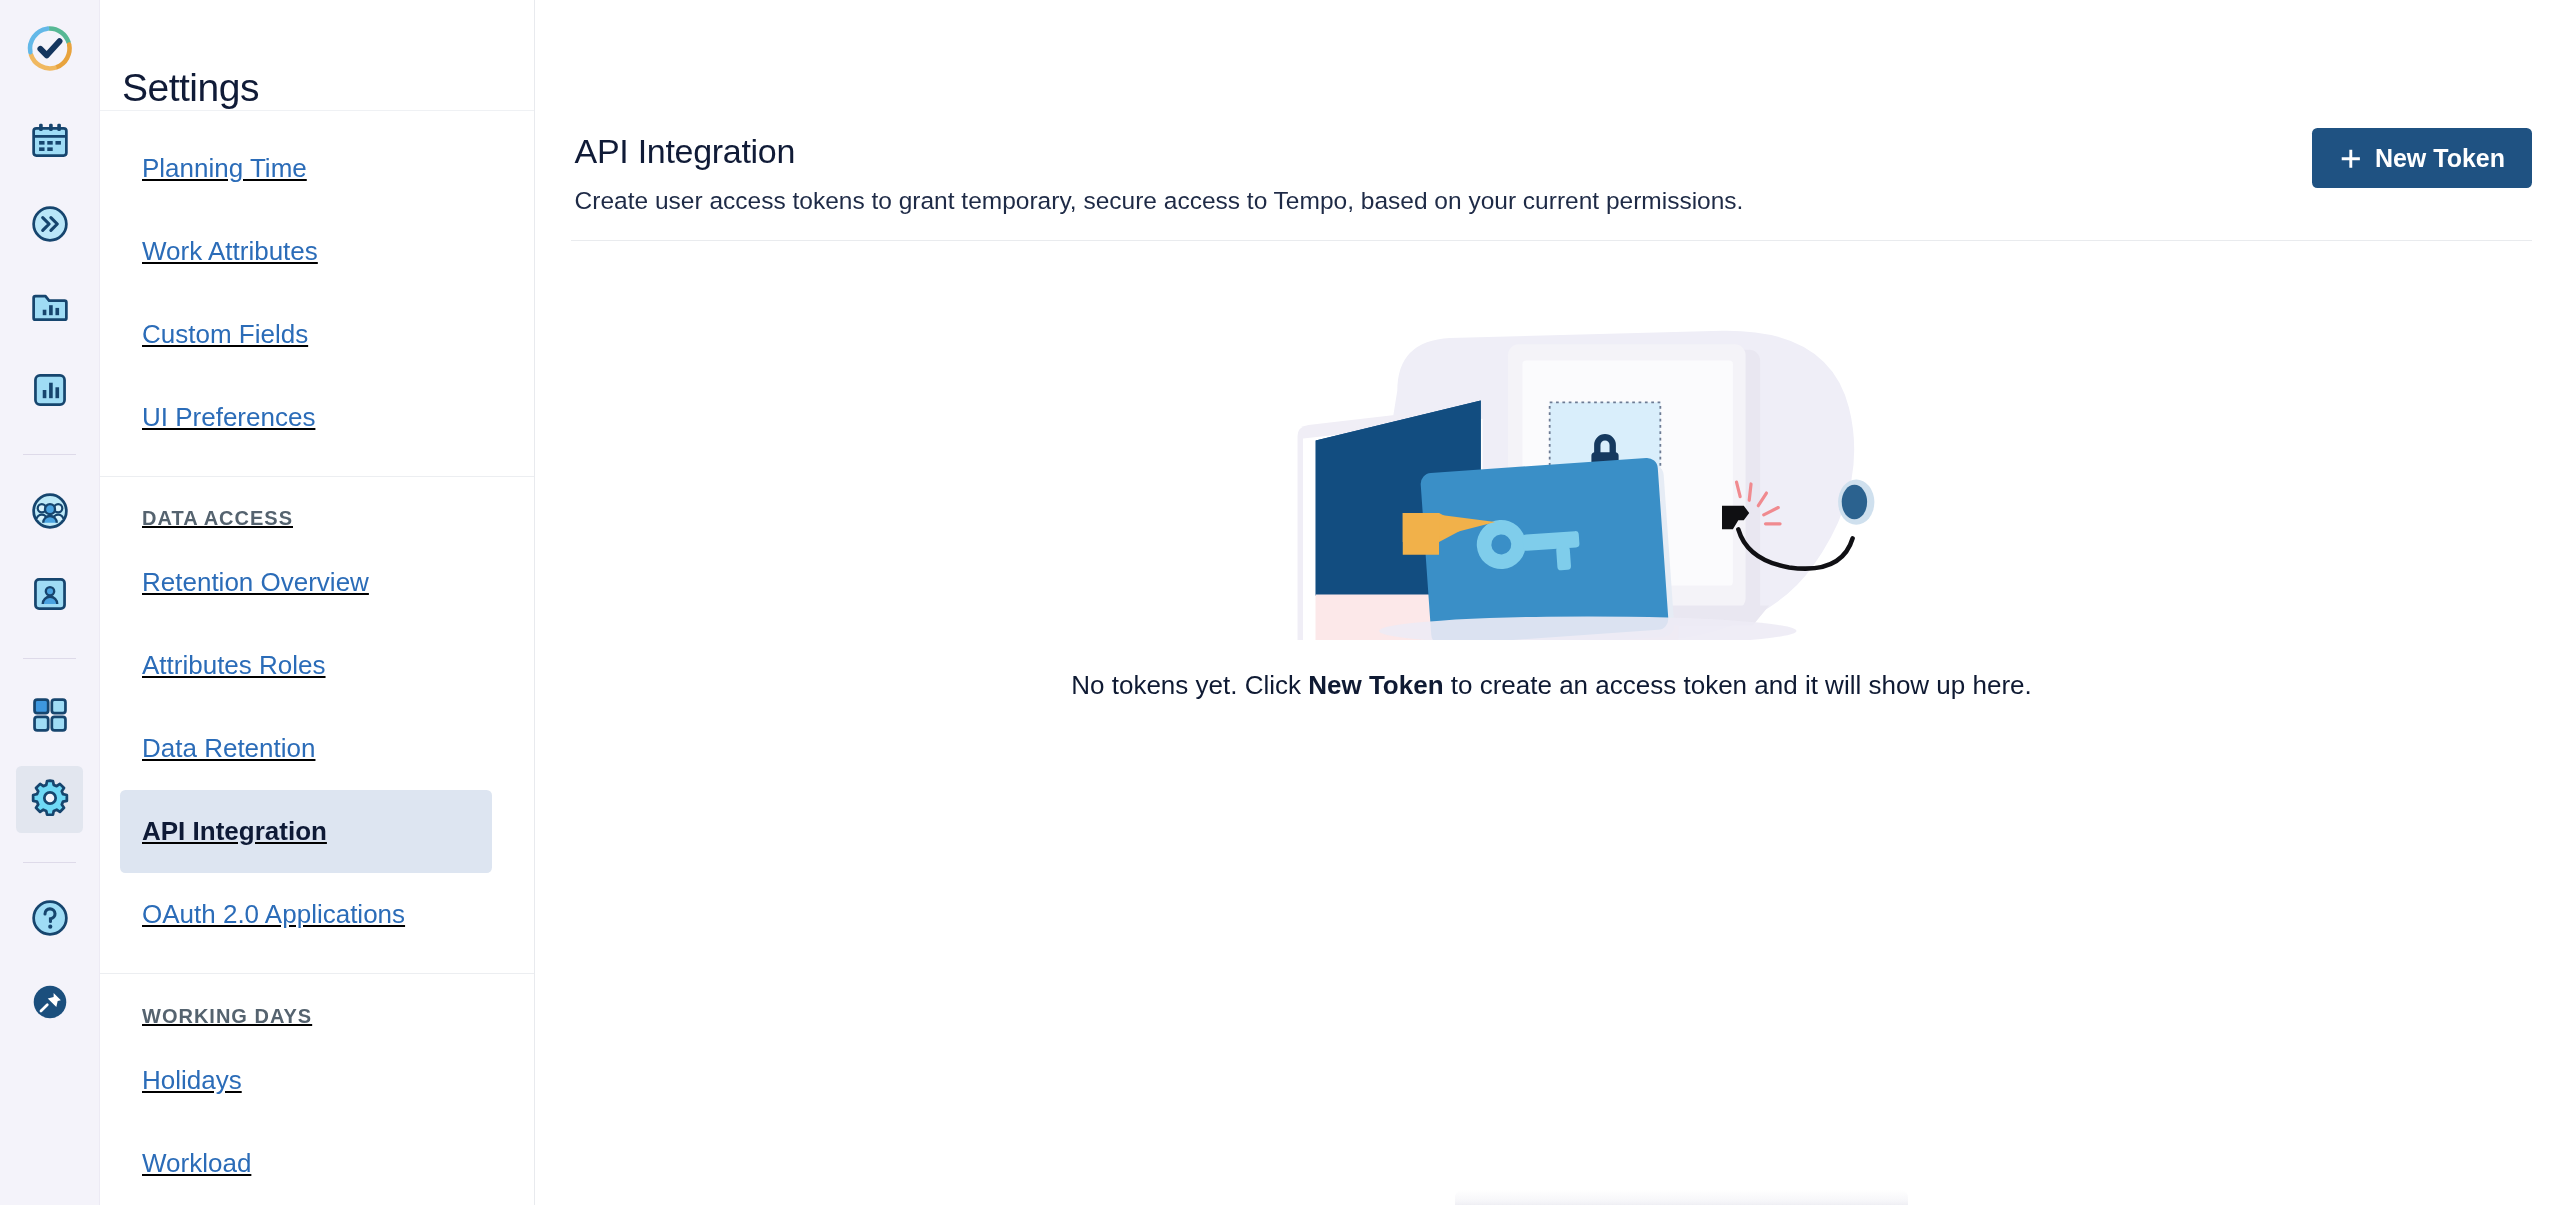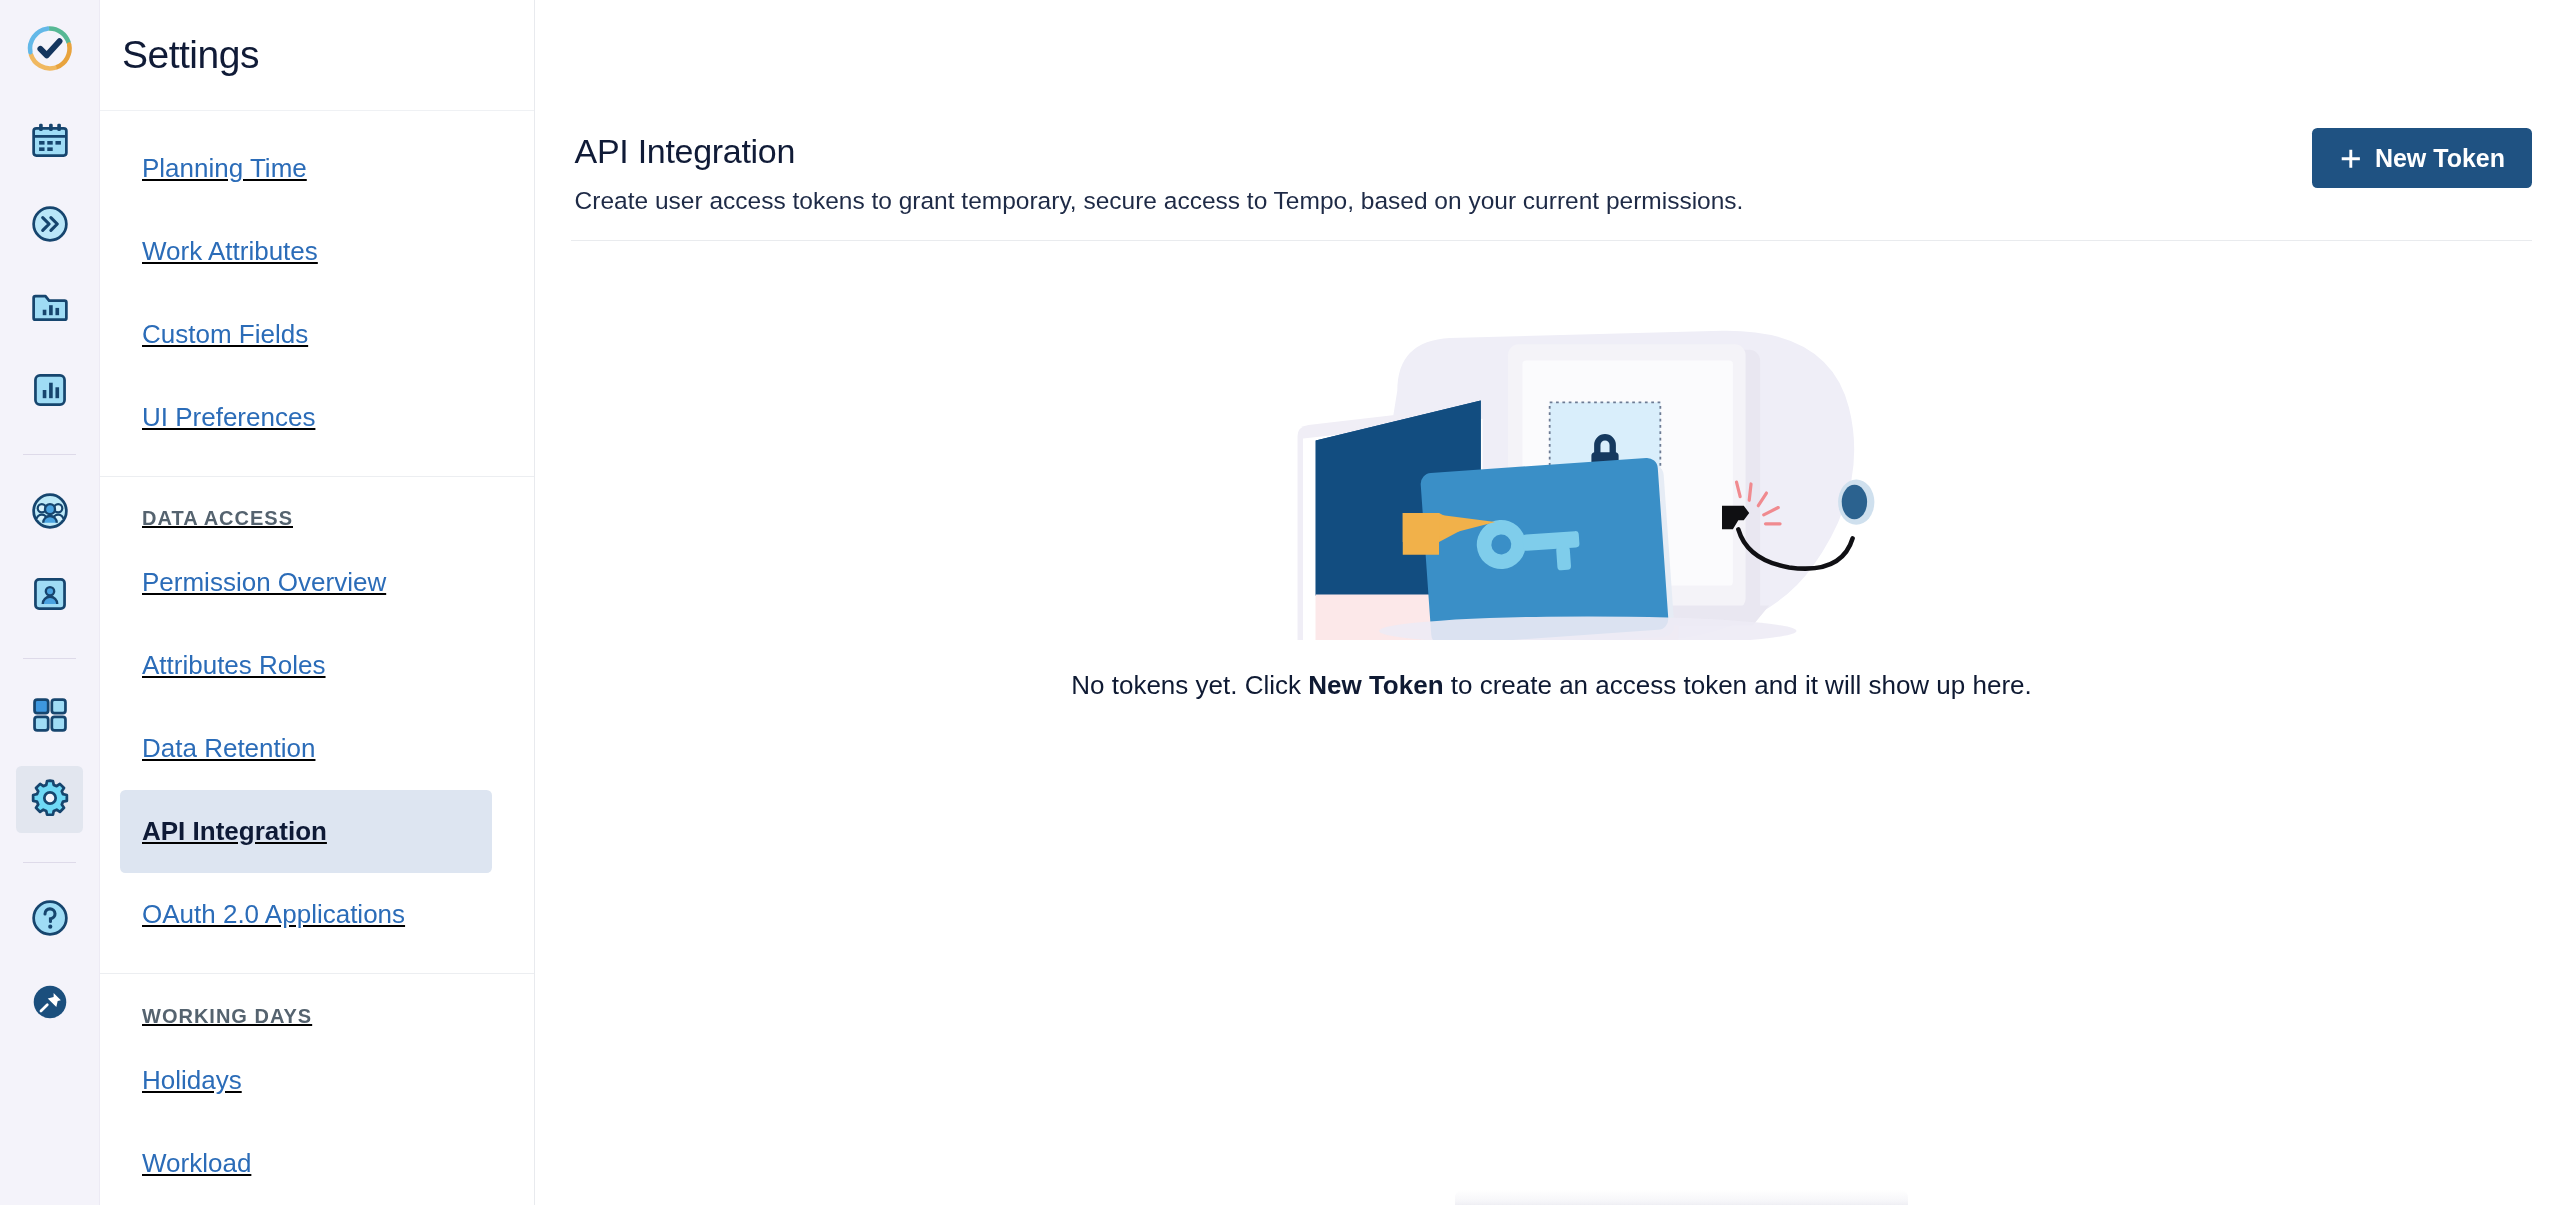--- a/index.html
+++ b/index.html
@@ -37,21 +37,21 @@
 
   
   .nav {
     width: 435px; flex: 0 0 435px; height: 1206px;
     background: #ffffff;
     border-right: 0.9px solid #e8eaee;
     display: flex; flex-direction: column;
   }
   .nav-head {
     height: 111px; flex: 0 0 111px;
-    display: flex; align-items: center;
+    display: flex; align-items: flex-end;
     padding-left: 22px;
     border-bottom: 0.9px solid #eff1f4;
   }
   .nav-title {
     font-size: 39px; font-weight: 400; color: #101b37;
     letter-spacing: -0.5px;
   }
   .nav-body { padding-top: 16.3px; overflow: hidden; text-decoration: underline; }
   .nav-item {
     height: 83px;
@@ -278,21 +278,21 @@
       </div>
       <div class="nav-item">
         <span>UI Preferences</span>
       </div>
 
       <div class="nav-sep"></div>
 
       <div class="nav-group">DATA ACCESS</div>
 
       <div class="nav-item">
-        <span>Permission Overview</span>
+        <span>Retention Overview</span>
       </div>
       <div class="nav-item">
         <span>Attributes Roles</span>
       </div>
       <div class="nav-item">
         <span>Data Retention</span>
       </div>
       <div class="nav-item active">
         <span>API Integration</span>
       </div>

